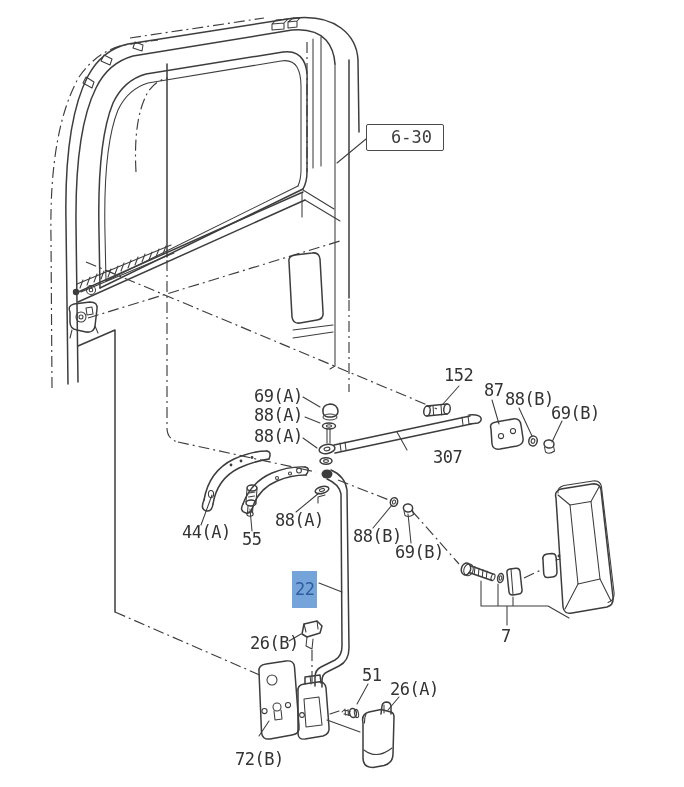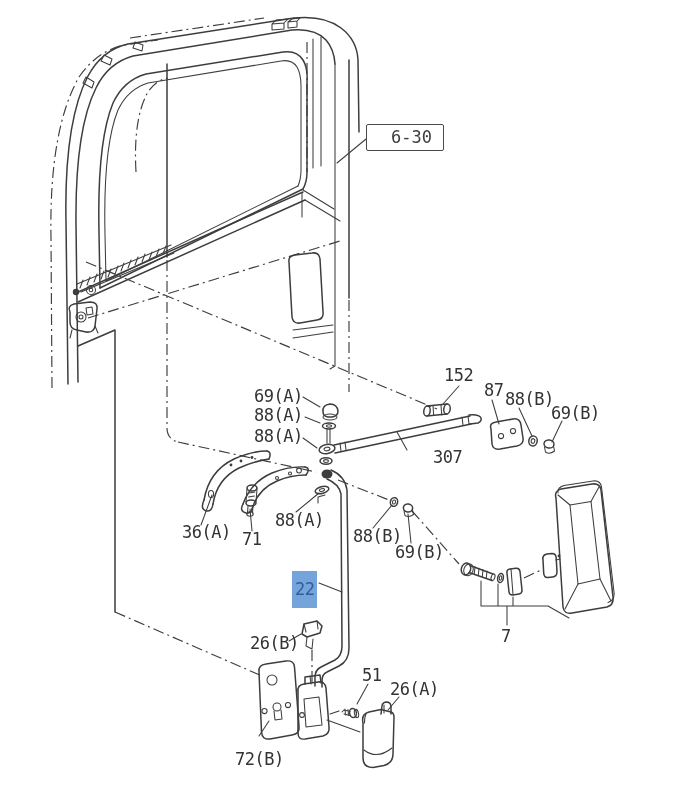--- a/index.html
+++ b/index.html
@@ -274,22 +274,22 @@
   <div class="refbox" style="left:366px;top:124px;padding-left:24px;">6-30</div>
 
   <div class="callout" style="left:254px;top:388px;">69(A)</div>
   <div class="callout" style="left:254px;top:407px;">88(A)</div>
   <div class="callout" style="left:254px;top:428px;">88(A)</div>
   <div class="callout" style="left:444px;top:367px;">152</div>
   <div class="callout" style="left:484px;top:382px;">87</div>
   <div class="callout" style="left:505px;top:391px;">88(B)</div>
   <div class="callout" style="left:551px;top:405px;">69(B)</div>
   <div class="callout" style="left:405px;top:449px;margin-left:28px;">307</div>
-  <div class="callout" style="left:182px;top:524px;">36(A)</div>
-  <div class="callout" style="left:242px;top:531px;">71</div>
+  <div class="callout" style="left:182px;top:524px;">44(A)</div>
+  <div class="callout" style="left:242px;top:531px;">55</div>
   <div class="callout" style="left:275px;top:512px;">88(A)</div>
   <div class="callout" style="left:353px;top:528px;">88(B)</div>
   <div class="callout" style="left:395px;top:544px;">69(B)</div>
   <div class="callout callout-hl" style="left:292px;top:571px;">22</div>
   <div class="callout" style="left:250px;top:635px;">26(B)</div>
   <div class="callout" style="left:362px;top:667px;">51</div>
   <div class="callout" style="left:390px;top:681px;">26(A)</div>
   <div class="callout" style="left:235px;top:751px;">72(B)</div>
   <div class="callout" style="left:501px;top:628px;">7</div>
 </div>

